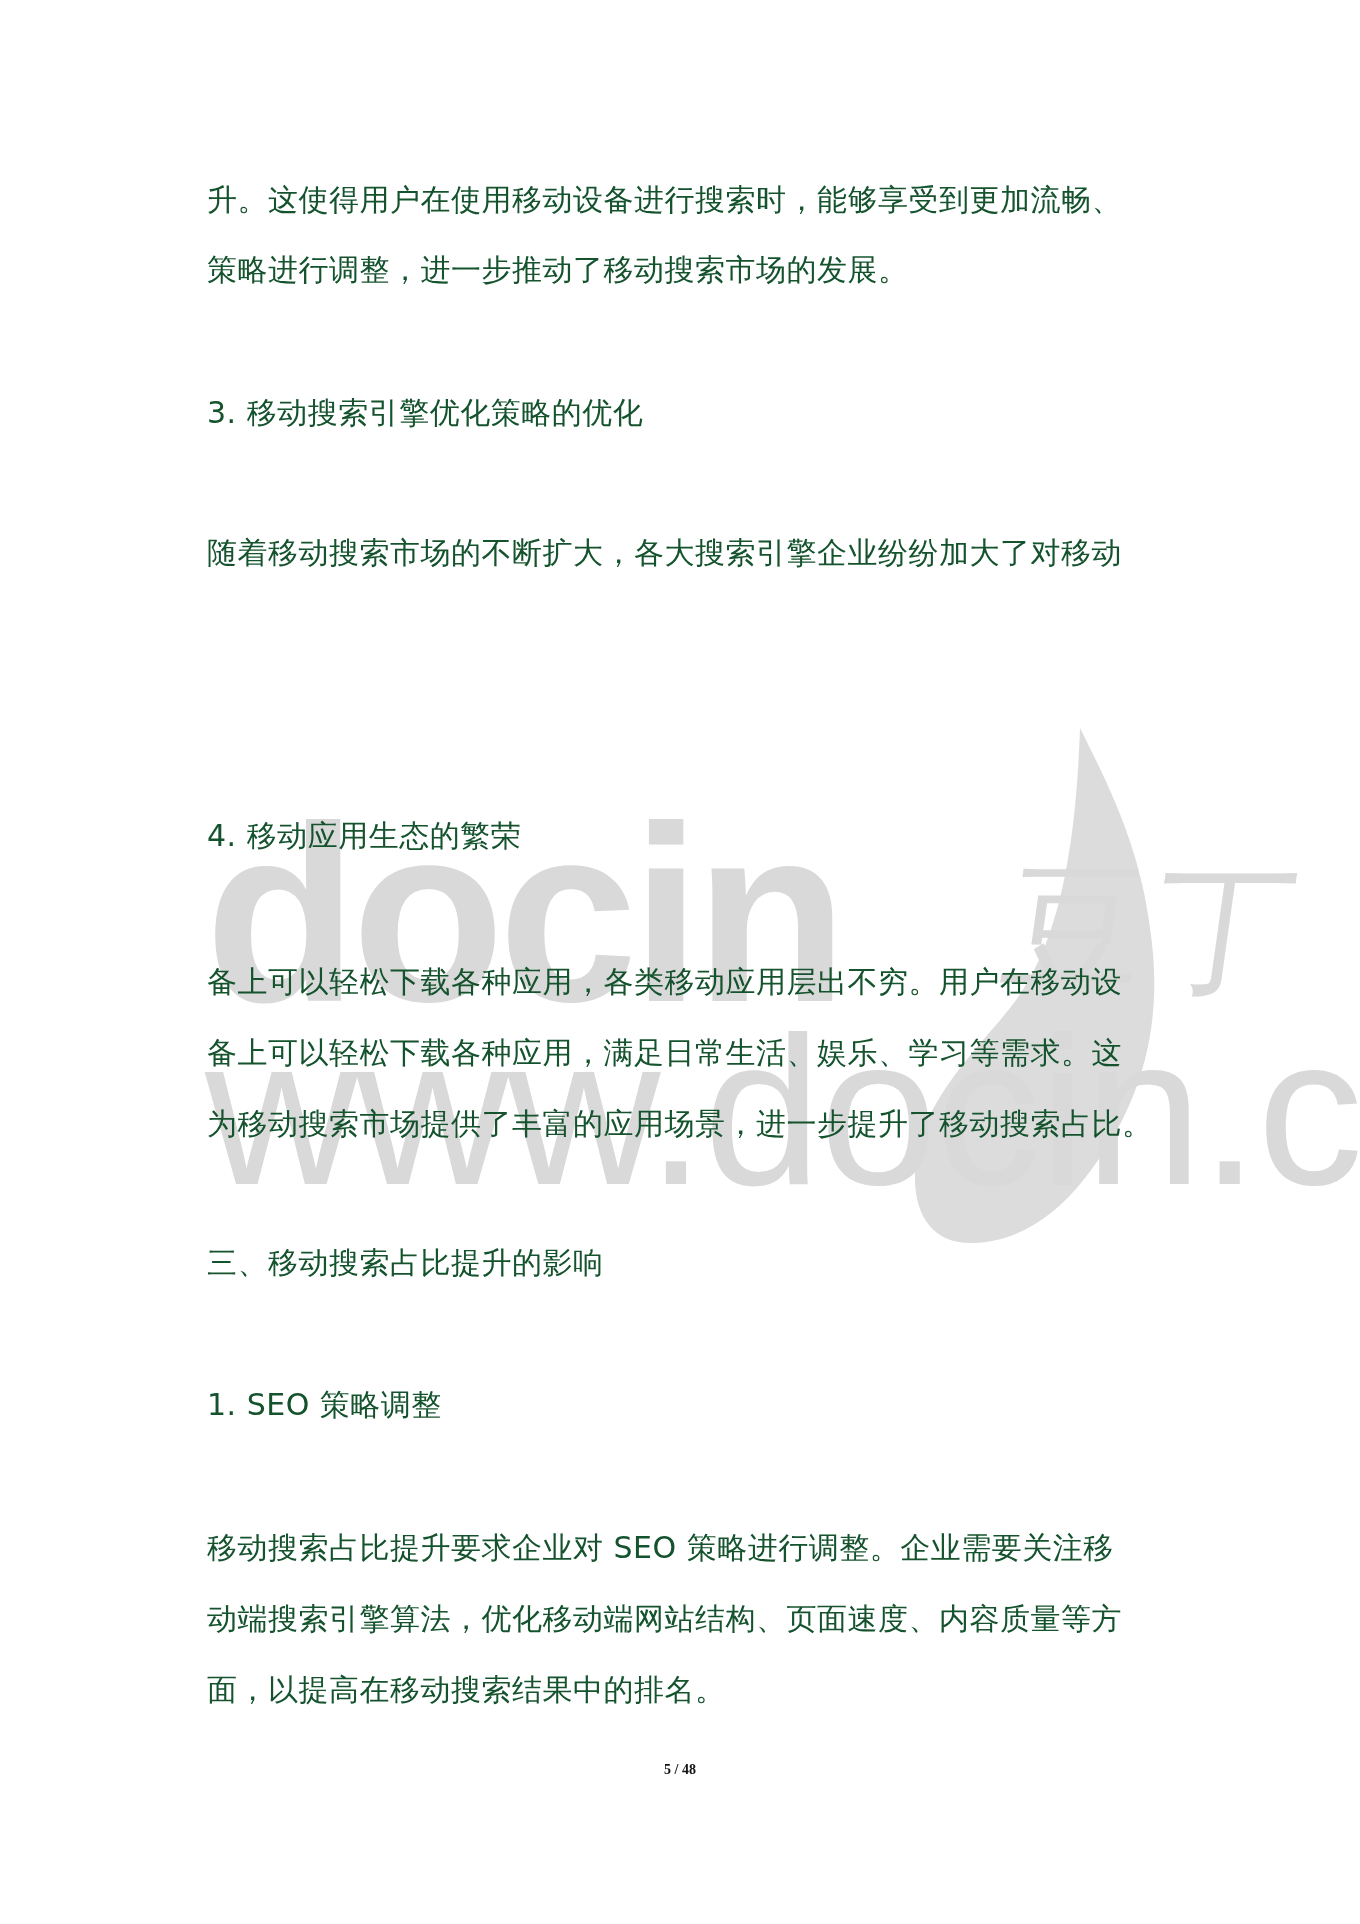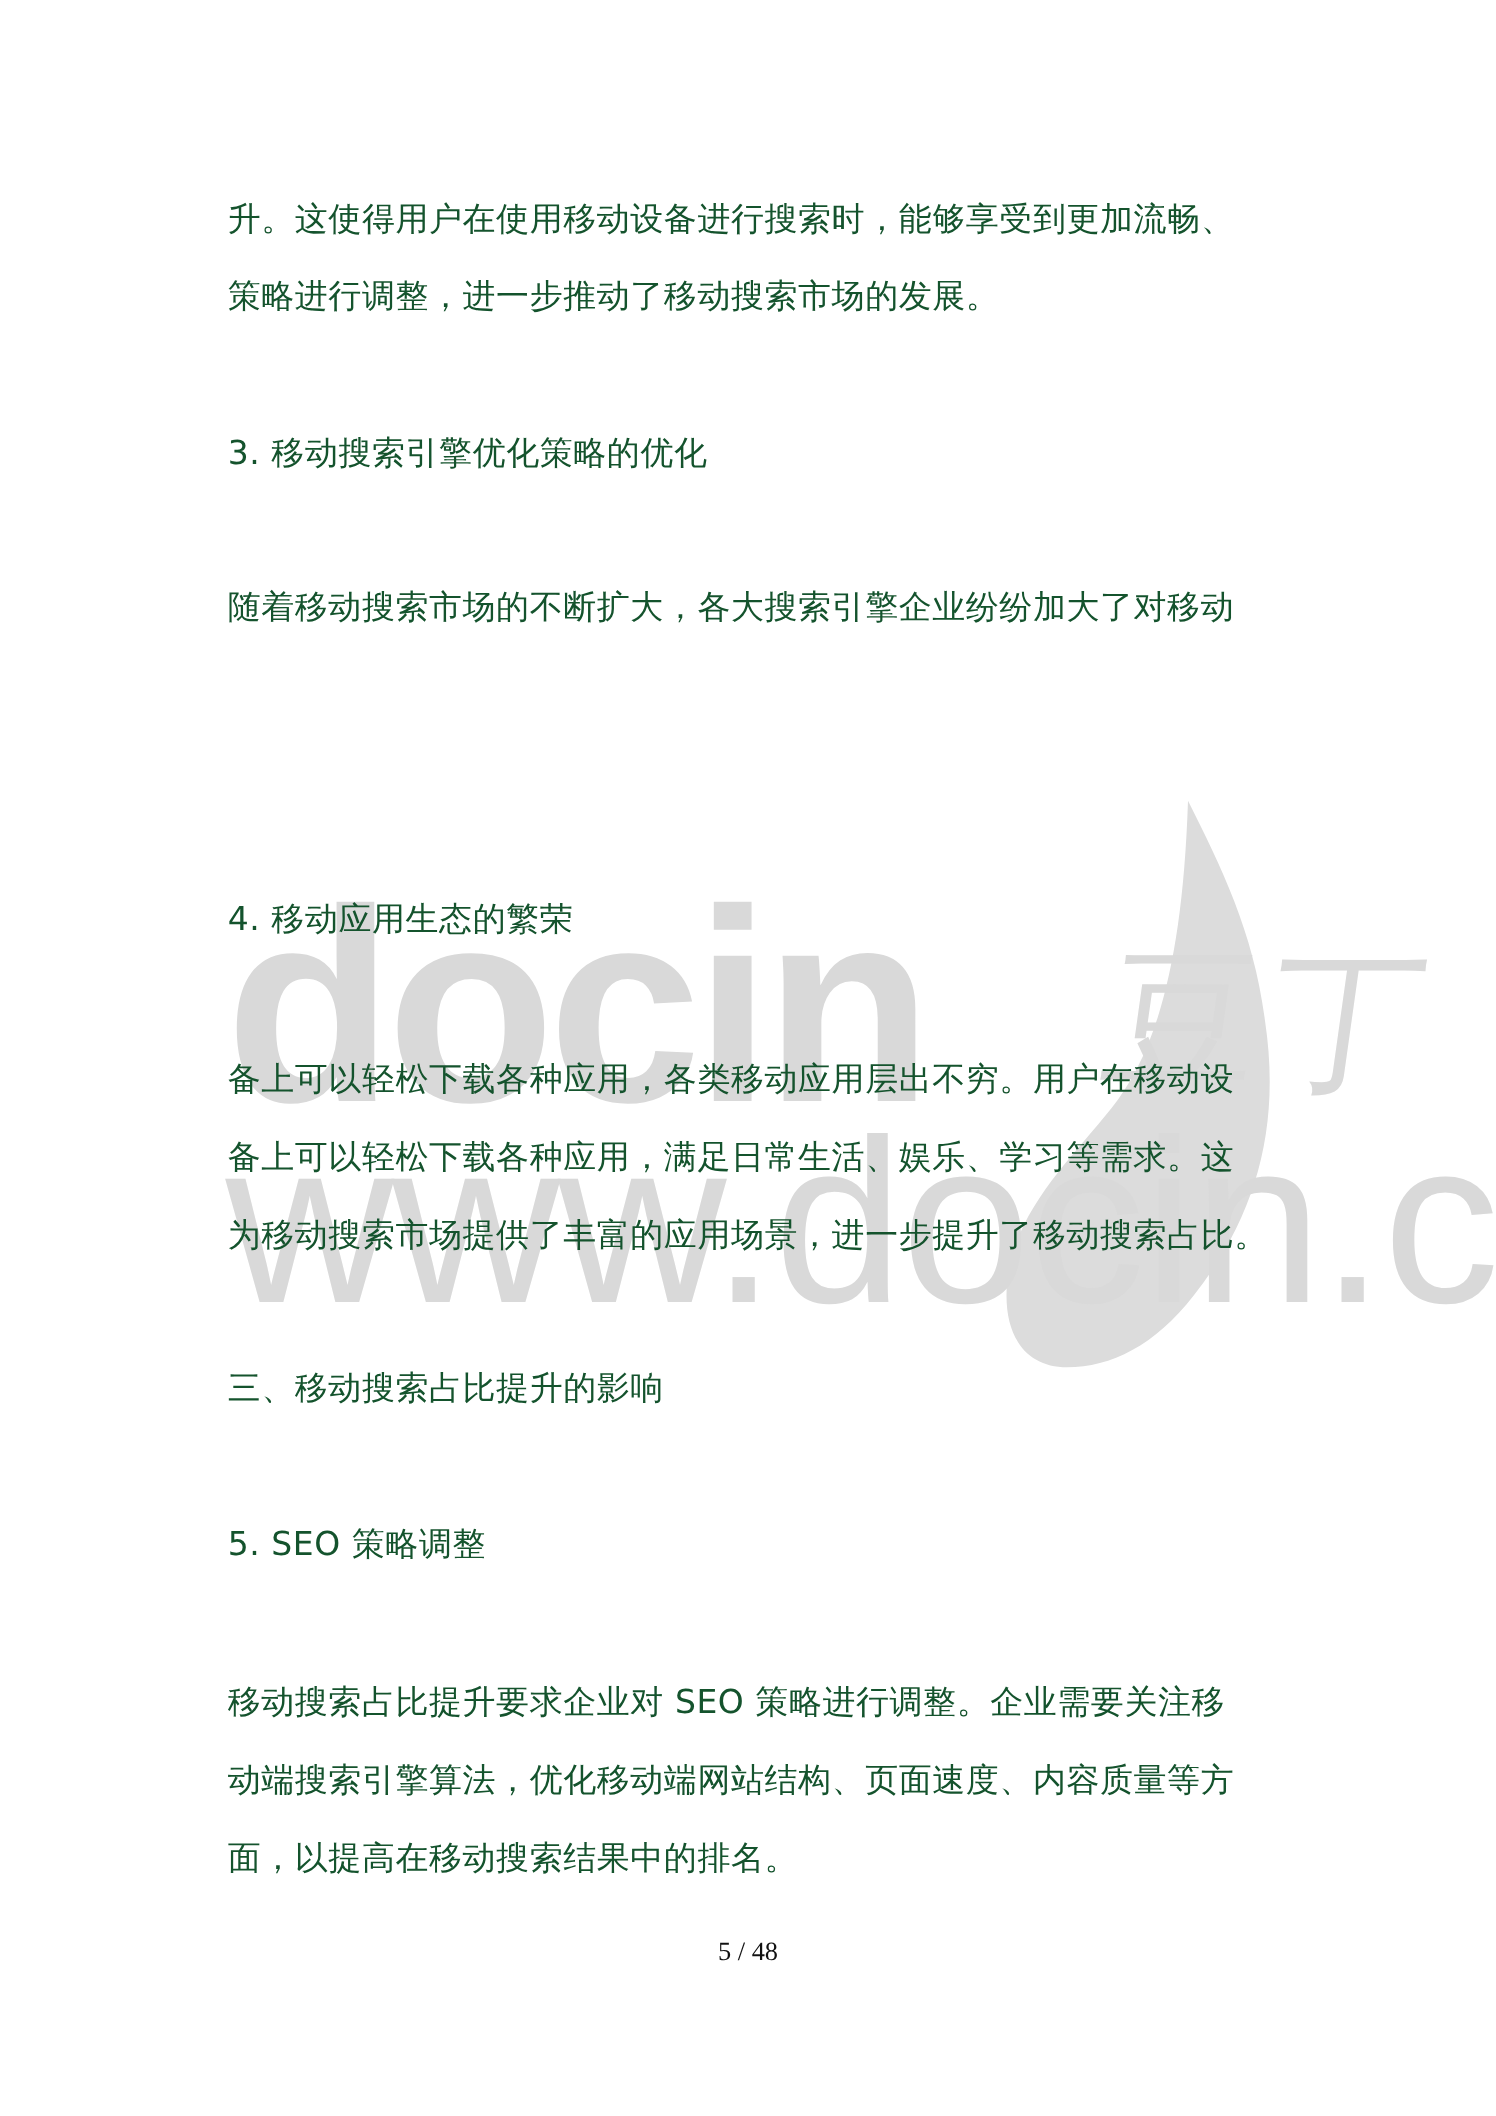--- a/index.html
+++ b/index.html
@@ -4,21 +4,21 @@
 <style>
   html, body { margin: 0; padding: 0; background: #ffffff; }
   body { width: 1360px; height: 1924px; position: relative; overflow: hidden; }
   .page { position: absolute; left: 0; top: 0; width: 1360px; height: 1924px; background: #fff; }
   .wm { position: absolute; color: #d9d9d9; font-family: "Liberation Sans", "DejaVu Sans", sans-serif; z-index: 0; user-select: none; }
   .wm-drop { position: absolute; left: 910px; top: 728px; width: 290px; height: 520px; z-index: 0; }
   .wm-docin { left: 205px; top: 790px; font-size: 250px; font-weight: bold; letter-spacing: -6px; line-height: 1; }
   .wm-douding { left: 1005px; top: 860px; font-size: 140px; line-height: 1; font-family: "DejaVu Serif", serif; letter-spacing: 10px; transform: skewX(-8deg); }
   .wm-url { left: 205px; top: 1005px; font-size: 212px; line-height: 1; letter-spacing: -2px; }
   .text { position: absolute; left: 207px; font-family: "DejaVu Sans", "Liberation Sans", sans-serif; font-size: 30px; color: #14532d; white-space: nowrap; z-index: 2; line-height: 40px; letter-spacing: 0.5px; }
-  .pagenum { position: absolute; left: 0; width: 1360px; top: 1762px; text-align: center; font-family: "Liberation Serif", "DejaVu Serif", serif; font-weight: normal; font-size: 24px; color: #111; z-index: 2; }
+  .pagenum { position: absolute; left: 0; width: 1360px; top: 1762px; text-align: center; font-family: "Liberation Serif", "DejaVu Serif", serif; font-weight: bold; font-size: 14px; color: #111; z-index: 2; }
 </style>
 </head>
 <body>
 
 <div class="page">
 
   <svg class="wm-drop" viewBox="0 0 290 520">
     <path d="M170 0 C 200 60, 230 120, 240 200 C 255 300, 230 380, 175 450 C 140 495, 100 515, 60 515 C 25 515, 5 490, 5 450 C 5 380, 60 330, 100 280 C 140 230, 165 150, 170 0 Z" fill="#dcdcdc"></path>
     <circle cx="62" cy="205" r="26" fill="#ffffff"></circle>
   </svg>
@@ -34,20 +34,20 @@
   <div class="text" style="top:533px">随着移动搜索市场的不断扩大，各大搜索引擎企业纷纷加大了对移动</div>
 
   <div class="text" style="top:816px">4. 移动应用生态的繁荣</div>
 
   <div class="text" style="top:962px">备上可以轻松下载各种应用，各类移动应用层出不穷。用户在移动设</div>
   <div class="text" style="top:1033px">备上可以轻松下载各种应用，满足日常生活、娱乐、学习等需求。这</div>
   <div class="text" style="top:1104px">为移动搜索市场提供了丰富的应用场景，进一步提升了移动搜索占比。</div>
 
   <div class="text" style="top:1243px">三、移动搜索占比提升的影响</div>
 
-  <div class="text" style="top:1385px">5. SEO 策略调整</div>
+  <div class="text" style="top:1385px">1. SEO 策略调整</div>
 
   <div class="text" style="top:1528px">移动搜索占比提升要求企业对 SEO 策略进行调整。企业需要关注移</div>
   <div class="text" style="top:1599px">动端搜索引擎算法，优化移动端网站结构、页面速度、内容质量等方</div>
   <div class="text" style="top:1670px">面，以提高在移动搜索结果中的排名。</div>
 
   <div class="pagenum">5 / 48</div>
 </div>
 
 </body></html>

